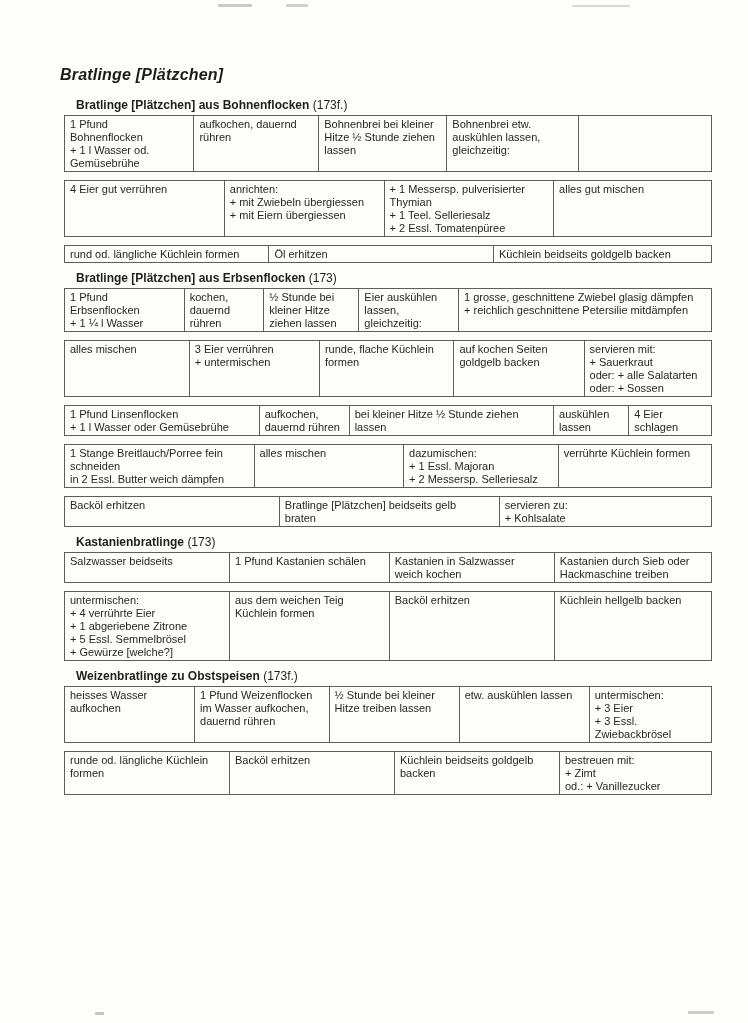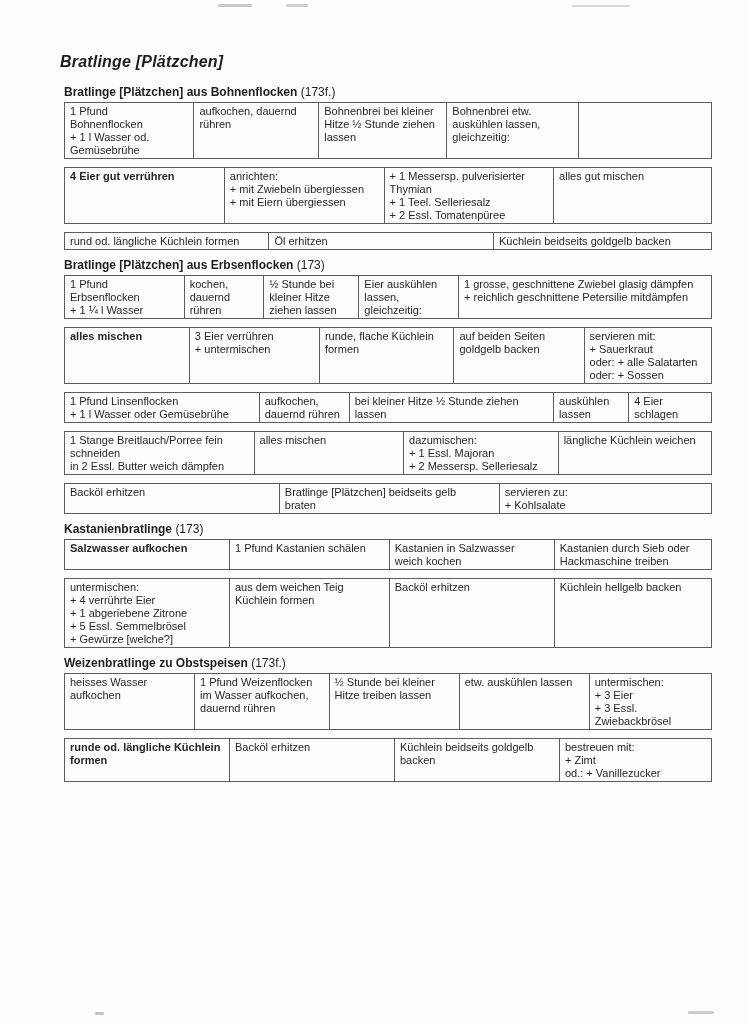--- a/index.html
+++ b/index.html
@@ -4,47 +4,47 @@
 <style>
   html,body{margin:0;padding:0;background:#ffffff;}
   .page{
     position:relative;
     width:748px;height:1023px;
     background:#fdfdfc;
     font-family:"Liberation Sans", sans-serif;
     color:#222;
     overflow:hidden;
   }
-  .content{position:absolute;left:60px;top:53px;width:654px;}
+  .content{position:absolute;left:60px;top:66px;width:654px;}
   .doc-title{
     font-size:16px;font-weight:bold;font-style:italic;
     color:#1c1c1c;letter-spacing:.2px;margin:0 0 14px 0;
   }
   .section-heading{
-    font-size:12px;margin:4px 0 3px 4px;color:#1e1e1e;
+    font-size:12px;margin:4px 0 3px 16px;color:#1e1e1e;
   }
   .section-heading .hb{font-weight:bold;}
   .section-heading .hr{font-weight:normal;}
   table.grid{
     border-collapse:collapse;
     width:648px;
     margin:0 0 8px 4px;
     table-layout:fixed;
   }
   table.grid td{
     border:1px solid #5d5d5d;
     vertical-align:top;
     font-size:11px;
     line-height:13px;
     padding:2px 5px 1px 5px;
     white-space:pre-line;
     color:#262626;
     overflow:hidden;
   }
-  td.faded{color:#9b9b9b;font-weight:bold;}
+  td.faded{color:#9b9b9b;}
   td.semi{color:#6f6f6f;}
   .page-number{
     position:absolute;left:0;right:0;top:963px;
     text-align:center;font-size:12px;color:#2a2a2a;
   }
   .artifact{position:absolute;border-radius:1px;}
 </style>
 </head>
 <body>
 
@@ -167,21 +167,21 @@
             <col style="width:20.1%">
             <col style="width:19.7%">
           </colgroup>
         <tbody>
             <tr>
           <td class="faded">alles mischen</td>
           <td>3 Eier verrühren
 + untermischen</td>
           <td>runde, flache Küchlein
 formen</td>
-          <td>auf beiden Seiten
+          <td>auf kochen Seiten
 goldgelb backen</td>
           <td>servieren mit:
 + Sauerkraut
 oder: + alle Salatarten
 oder: + Sossen</td>
         </tr>
       </tbody>
         </table>
     </div>
 
@@ -218,21 +218,21 @@
           </colgroup>
         <tbody>
             <tr>
           <td>1 Stange Breitlauch/Porree fein
 schneiden
 in 2 Essl. Butter weich dämpfen</td>
           <td>alles mischen</td>
           <td>dazumischen:
 + 1 Essl. Majoran
 + 2 Messersp. Selleriesalz</td>
-          <td>längliche Küchlein weichen</td>
+          <td>verrührte Küchlein formen</td>
         </tr>
       </tbody>
         </table>
       <table class="grid">
         <colgroup>
             <col style="width:33.2%">
             <col style="width:34%">
             <col style="width:32.8%">
           </colgroup>
         <tbody>
@@ -254,21 +254,21 @@
       </div>
       <table class="grid">
         <colgroup>
             <col style="width:25.5%">
             <col style="width:24.7%">
             <col style="width:25.5%">
             <col style="width:24.3%">
           </colgroup>
         <tbody>
             <tr>
-          <td class="faded">Salzwasser aufkochen</td>
+          <td class="faded">Salzwasser beidseits</td>
           <td>1 Pfund Kastanien schälen</td>
           <td>Kastanien in Salzwasser
 weich kochen</td>
           <td>Kastanien durch Sieb oder
 Hackmaschine treiben</td>
         </tr>
       </tbody>
         </table>
       <table class="grid">
         <colgroup>

